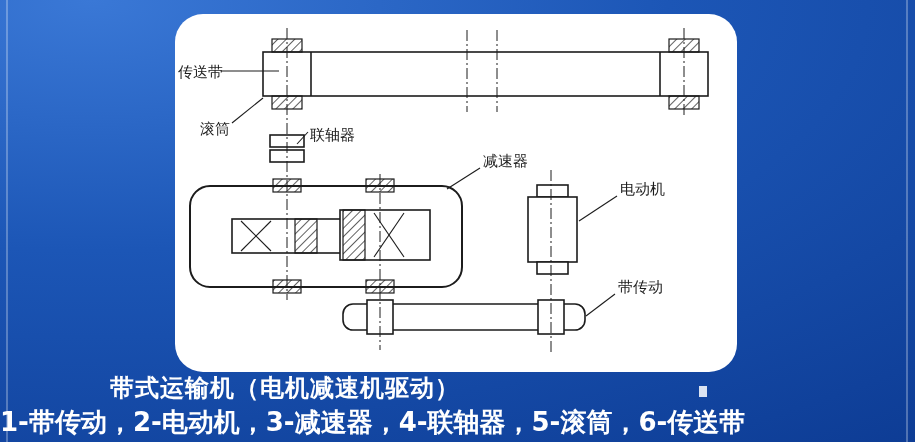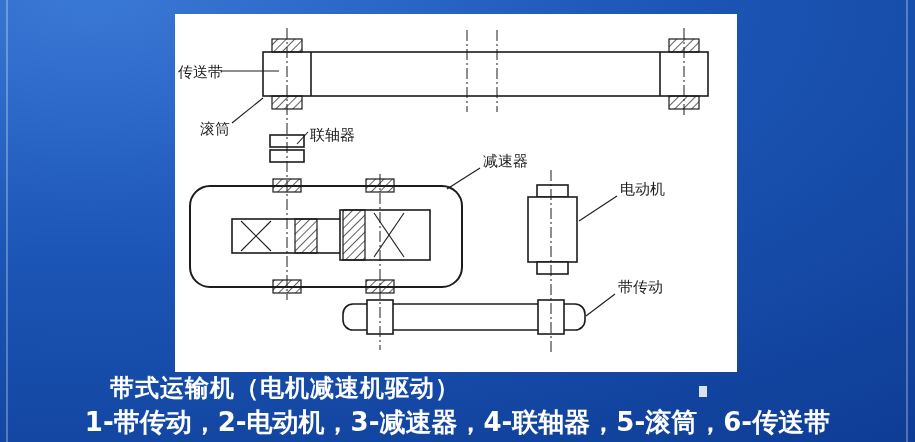--- a/index.html
+++ b/index.html
@@ -5,28 +5,28 @@
   html,body{margin:0;padding:0;background:#000;}
   .slide{
     position:relative;width:915px;height:442px;overflow:hidden;
     background: radial-gradient(150% 135% at 10% 0%,
       var(--bg-top,#3a78d6) 0%, var(--bg-mid,#1c56b6) 42%, var(--bg-bottom,#0c3a92) 100%);
     font-family:"DejaVu Sans","Liberation Sans",sans-serif;
   }
   .edge-line{position:absolute;top:0;bottom:0;width:2px;background:rgba(255,255,255,.28);}
   .edge-line.left{left:6px;}
   .edge-line.right{right:7px;}
-  .panel{position:absolute;left:175px;top:14px;width:562px;height:358px;background:var(--panel,#ffffff);}
+  .panel{position:absolute;left:175px;top:14px;width:562px;height:358px;background:var(--panel,#ffffff);border-radius:28px;}
   .caption{
     position:absolute;left:110px;top:375px;width:800px;
     color:var(--text,#ffffff);font-size:24px;font-weight:bold;letter-spacing:1px;line-height:26px;
   }
   .cursor{position:absolute;left:699px;top:386px;width:8px;height:11px;background:rgba(255,255,255,.85);}
   .legend{
-    position:absolute;left:0;top:407px;width:915px;text-align:center;
+    position:absolute;left:0;top:407px;width:915px;text-align:left;
     color:var(--text,#ffffff);font-size:26px;font-weight:bold;line-height:30px;
   }
   
   .ink{stroke:var(--ink,#1c1c1c);fill:none;stroke-width:1.6;}
   .thin{stroke:var(--ink,#1c1c1c);fill:none;stroke-width:1.1;}
   .cl{stroke:var(--ink,#1c1c1c);fill:none;stroke-width:1;stroke-dasharray:11 3 2 3;}
   .box{fill:#ffffff;stroke:var(--ink,#1c1c1c);stroke-width:1.6;}
   .box2{fill:#ffffff;stroke:var(--ink,#1c1c1c);stroke-width:2;}
   .hatch{fill:url(#hatchpat);stroke:var(--ink,#1c1c1c);stroke-width:1.2;}
   svg text{font-family:"DejaVu Sans","Liberation Sans",sans-serif;font-size:15px;fill:var(--ink,#1c1c1c);}

